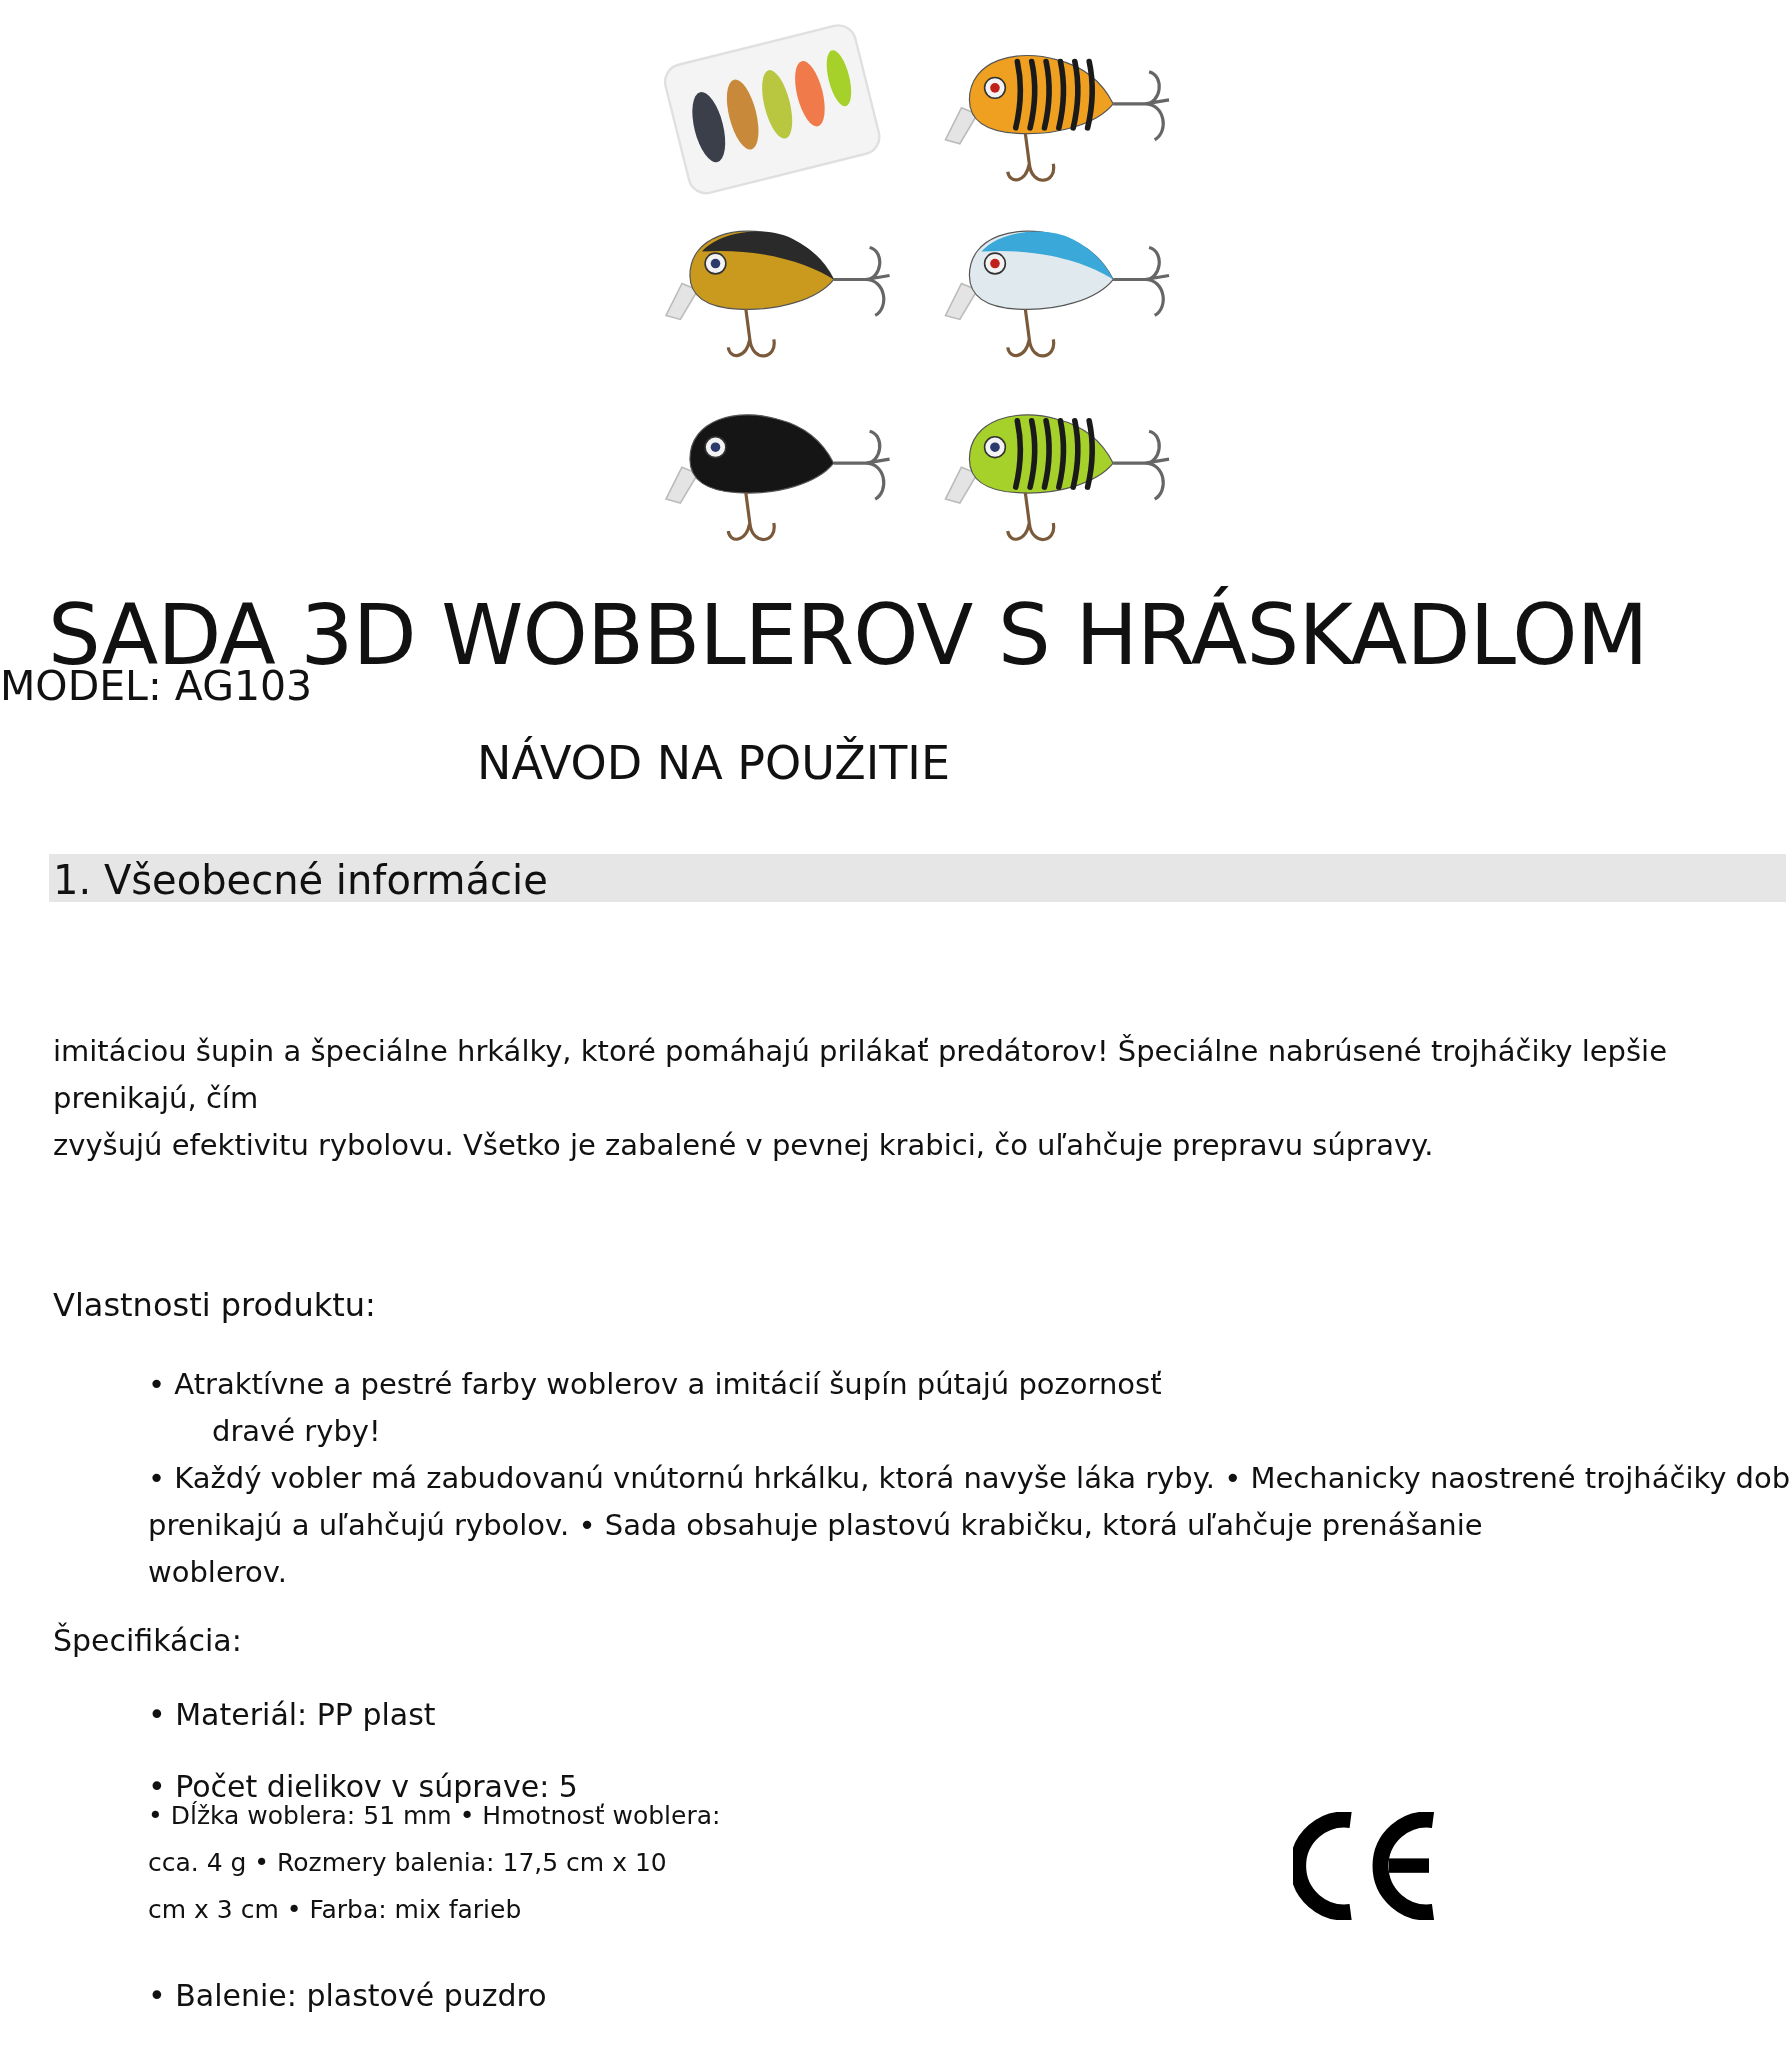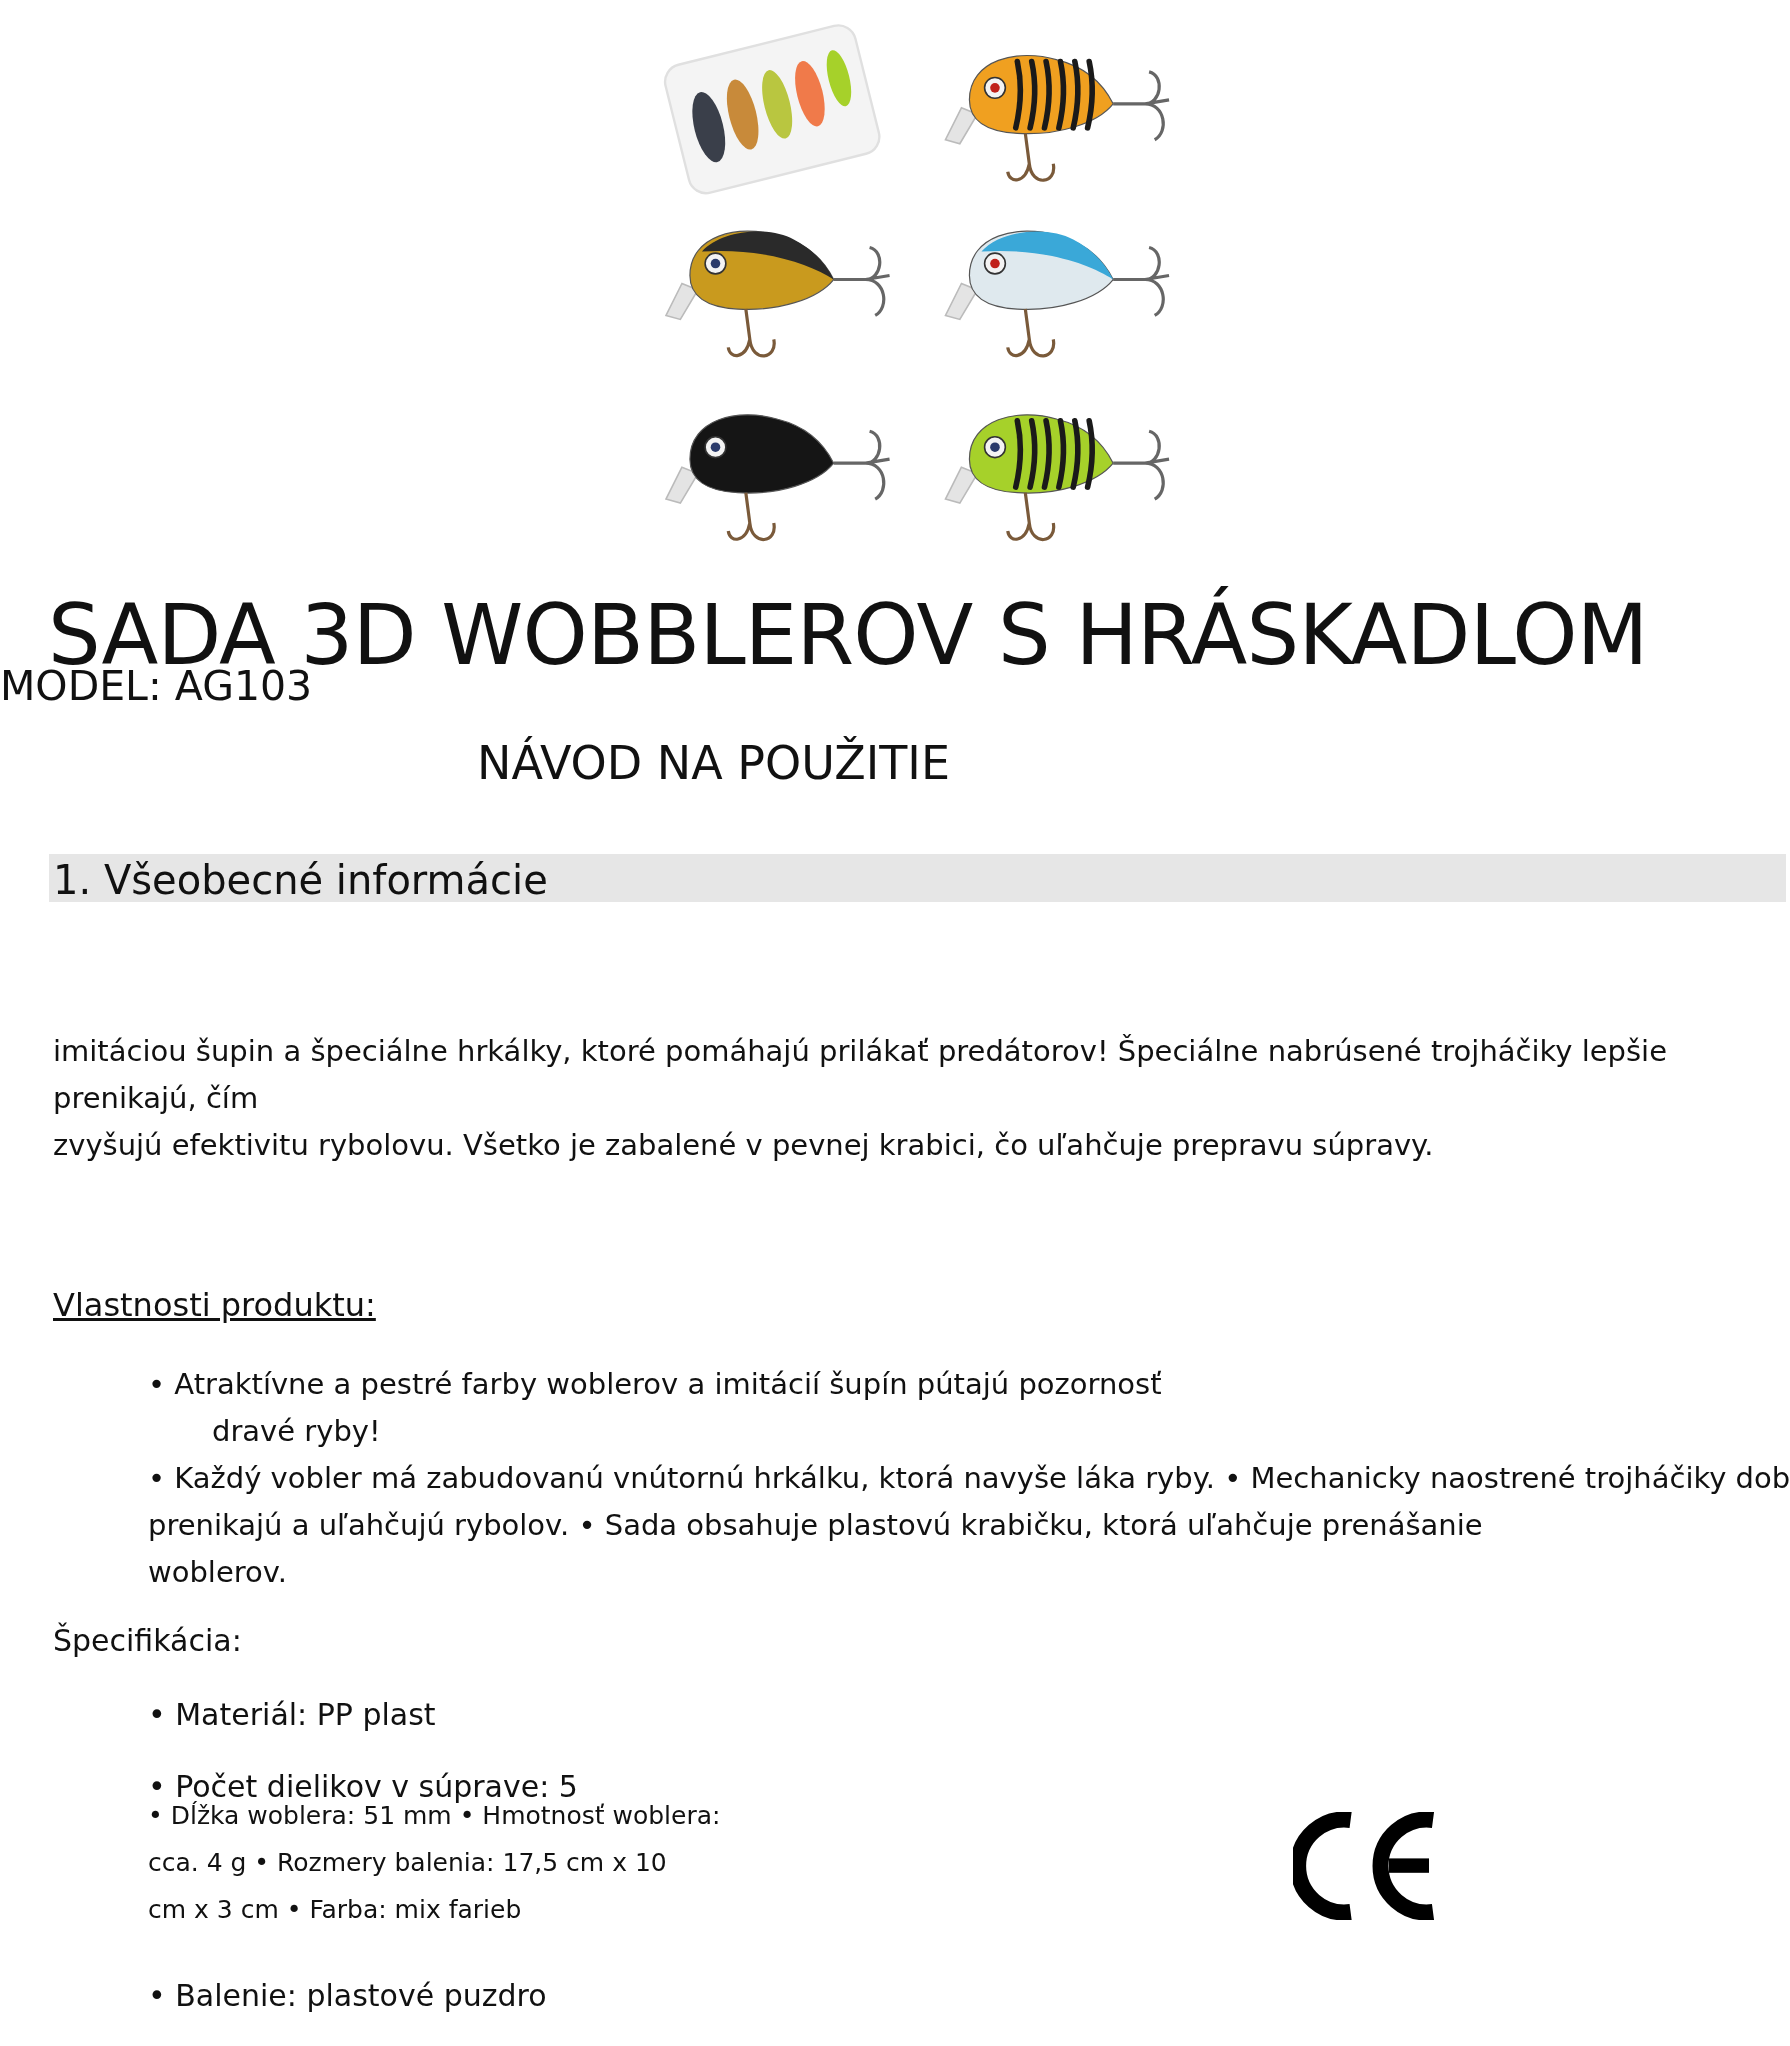--- a/index.html
+++ b/index.html
@@ -14,21 +14,21 @@
            font-family: "DejaVu Sans", sans-serif; padding-left: 48px; box-sizing: border-box; }
   #model { left: 0; width: 1748px; text-align: left; top: 662px; font-size: 41px; }
   #manual { left: 477px; top: 736px; font-size: 46px; }
 
   #section-bar { position: absolute; left: 49px; top: 854px; width: 1737px; height: 48px; background: #e6e6e6; }
   #section-title { left: 53px; top: 857px; font-size: 40px; }
 
   .para { position: absolute; left: 53px; width: 1732px; font-size: 29px; line-height: 47px; }
   #intro { top: 1028px; }
 
-  #props-heading { left: 53px; top: 1286px; font-size: 32px; text-decoration: underline; }
+  #props-heading { left: 53px; top: 1286px; font-size: 32px; }
   .bline { position: absolute; font-size: 29px; line-height: 47px; white-space: nowrap; }
 
   #spec-heading { left: 53px; top: 1623px; font-size: 30px; }
   .spec-big { font-size: 30px; }
   .spec-small { font-size: 25px; }
 
   #ce-mark { position: absolute; left: 1293px; top: 1812px; width: 148px; height: 108px; }
 </style>
 </head>
 <body>

